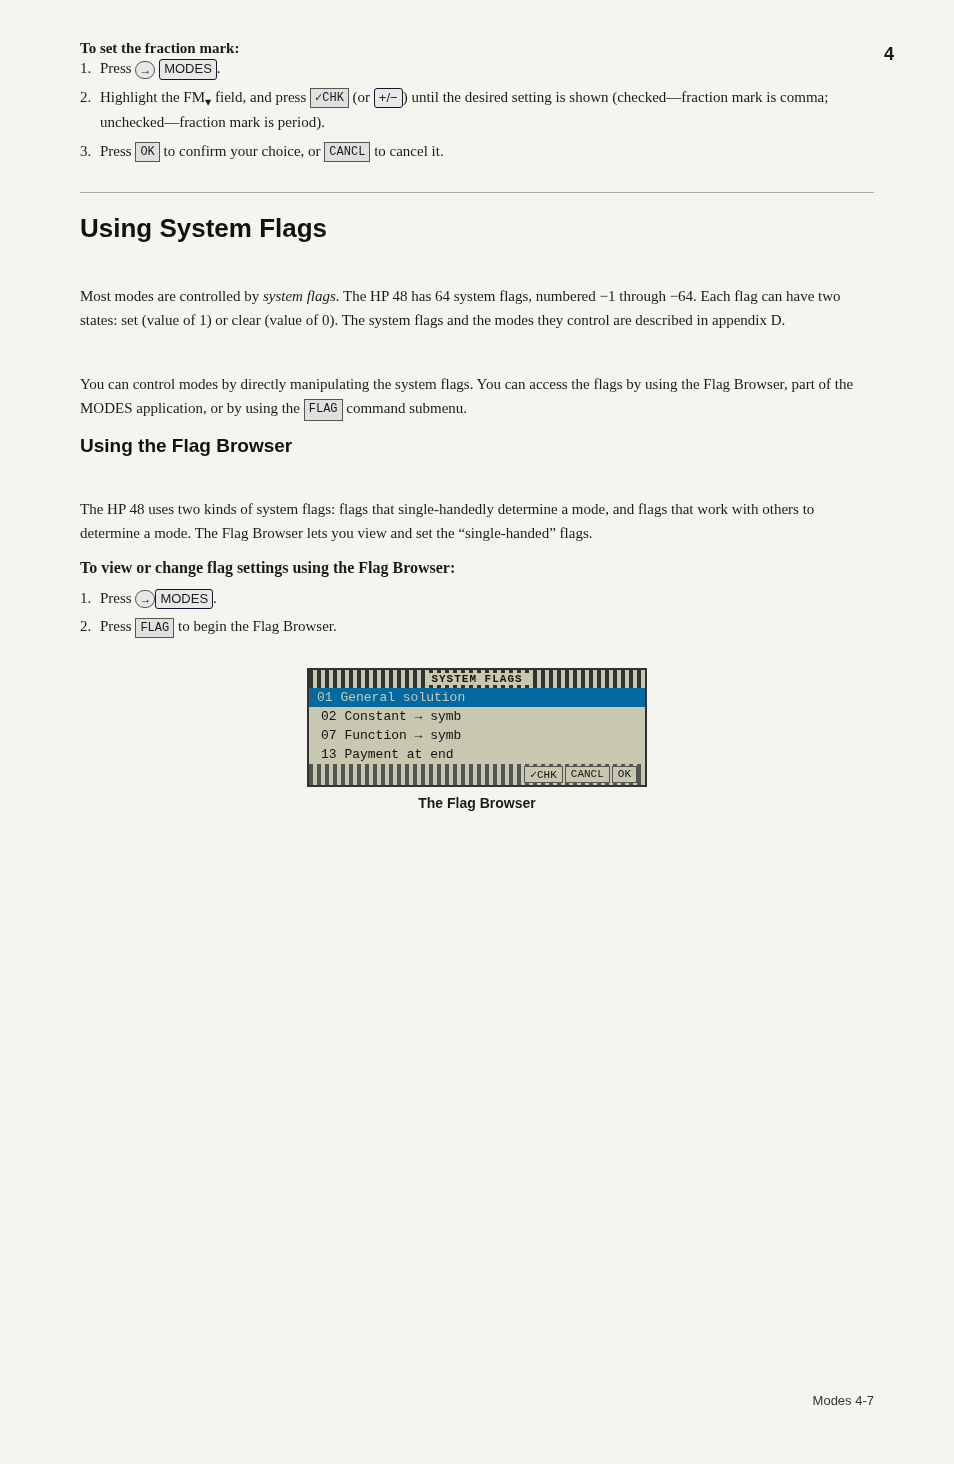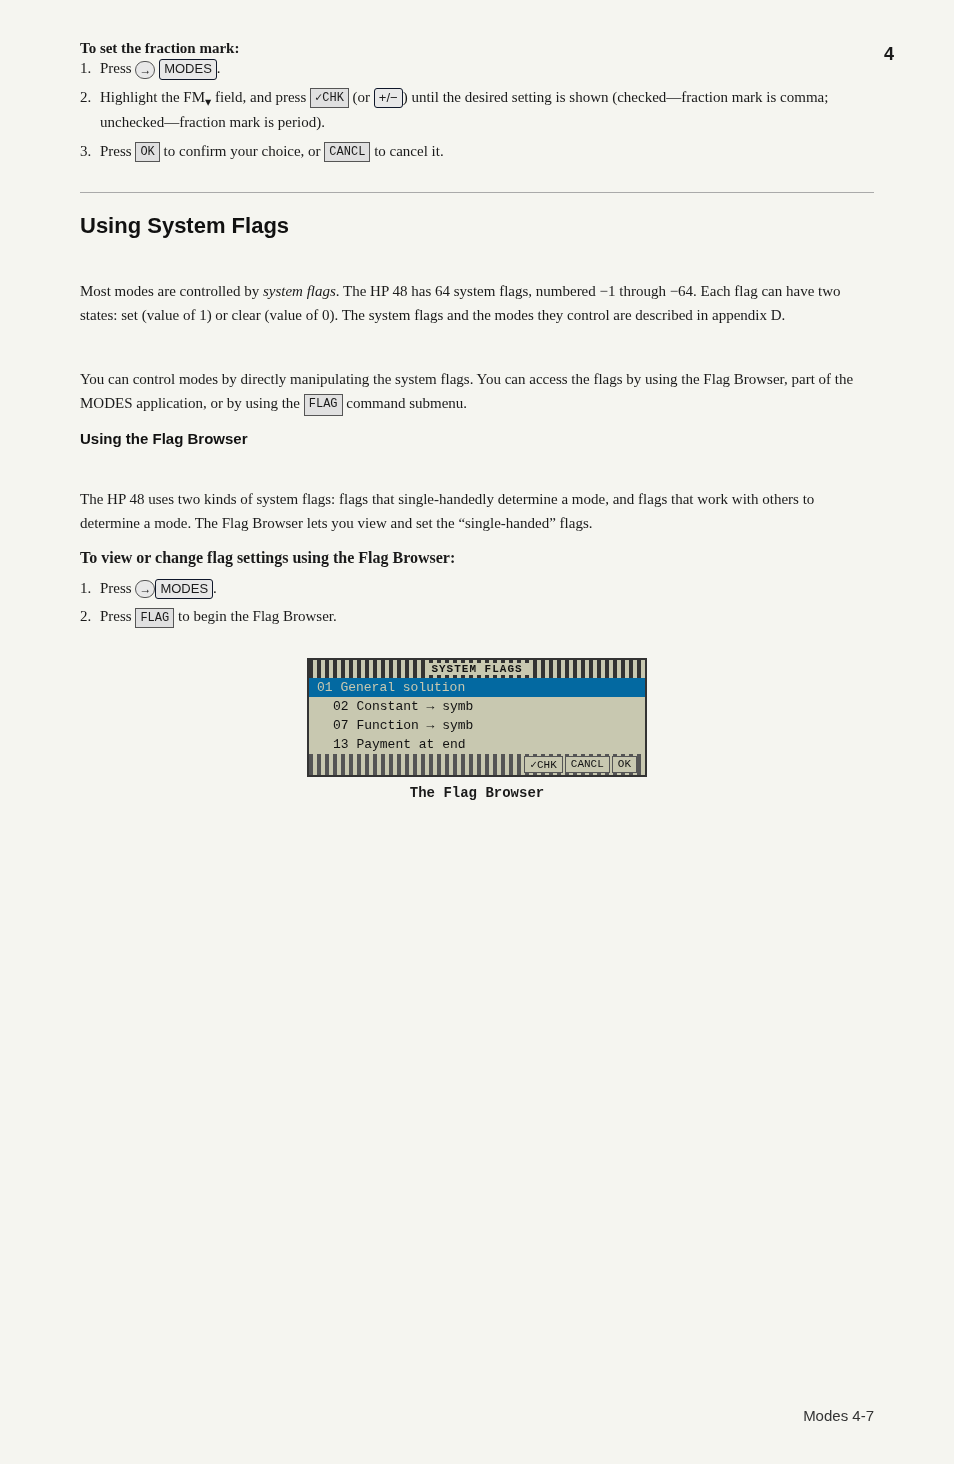--- a/index.html
+++ b/index.html
@@ -101,29 +101,29 @@
       font-style: italic;
     }
 
     .separator {
       border: none;
       border-top: 1px solid #aaa;
       margin: 24px 0 20px 0;
     }
 
     .section-title-main {
-      font-size: 22px;
+      font-size: 26px;
       font-weight: bold;
       font-family: Arial, sans-serif;
       margin-bottom: 16px;
       color: #111;
     }
 
     .section-title-sub {
-      font-size: 15px;
+      font-size: 19px;
       font-weight: bold;
       font-family: Arial, sans-serif;
       margin-bottom: 12px;
       color: #111;
     }
 
     .body-para {
       margin-bottom: 14px;
       line-height: 1.6;
       margin-top: 40px;
@@ -175,21 +175,21 @@
     }
 
     .lcd-row-selected {
       background: #0369a1;
       color: #c8c8b0;
       padding: 2px 8px;
       display: block;
     }
 
     .lcd-row {
-      padding: 2px 24px;
+      padding: 2px 12px;
       display: block;
       color: #111;
     }
 
     .lcd-softkeys {
       background: repeating-linear-gradient(
         90deg,
         #555 0px,
         #555 4px,
         #c8c8b0 4px,
@@ -212,28 +212,28 @@
 
     .lcd-content {
       position: relative;
     }
 
     .display-caption {
       font-weight: bold;
       font-size: 14px;
       text-align: left;
       margin-top: 8px;
-      font-family: Liberation Mono, monospace;
+      font-family: Liberation Sans, sans-serif;
     }
 
     .footer-text {
       position: absolute;
-      bottom: 40px;
+      bottom: 56px;
       right: 80px;
-      font-size: 15px;
+      font-size: 13px;
       font-family: Arial, sans-serif;
       color: #333;
     }
   </style>
 </head>
 <body>
 
 <div class="page">
 
   <div class="page-number">4</div>

